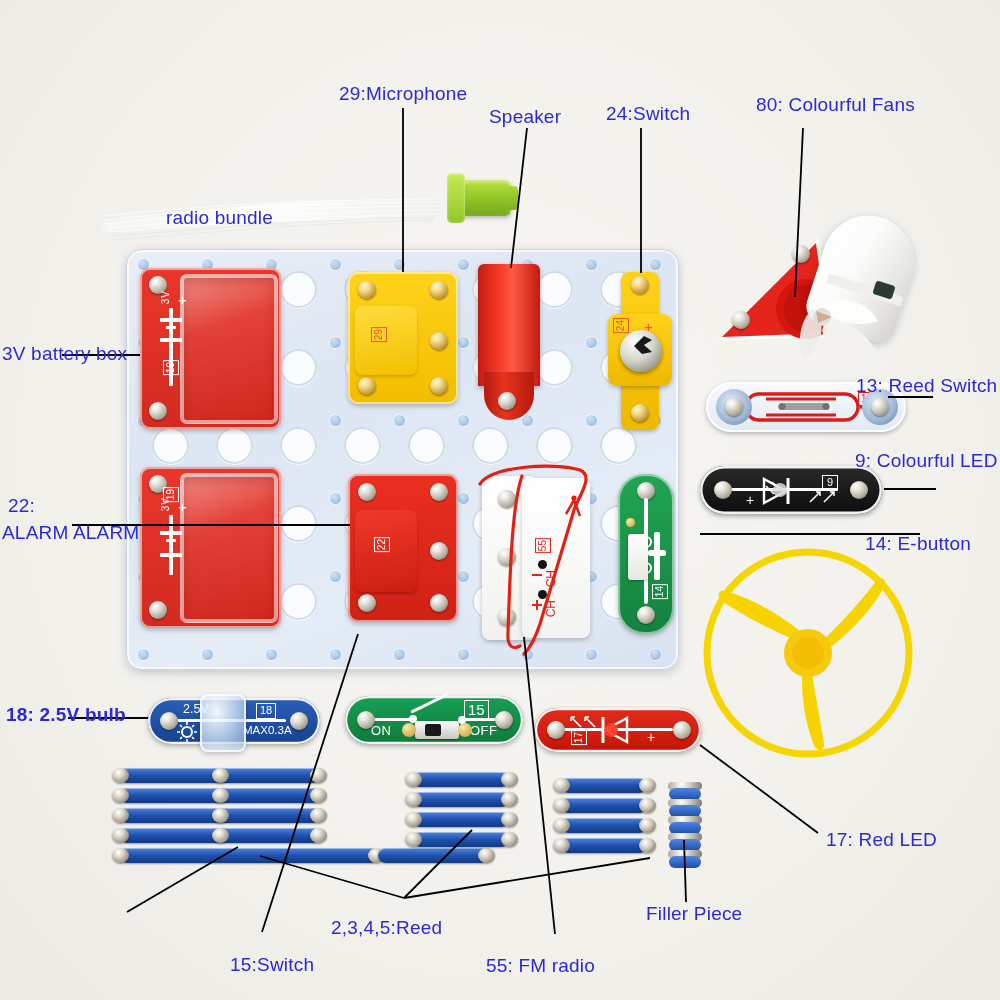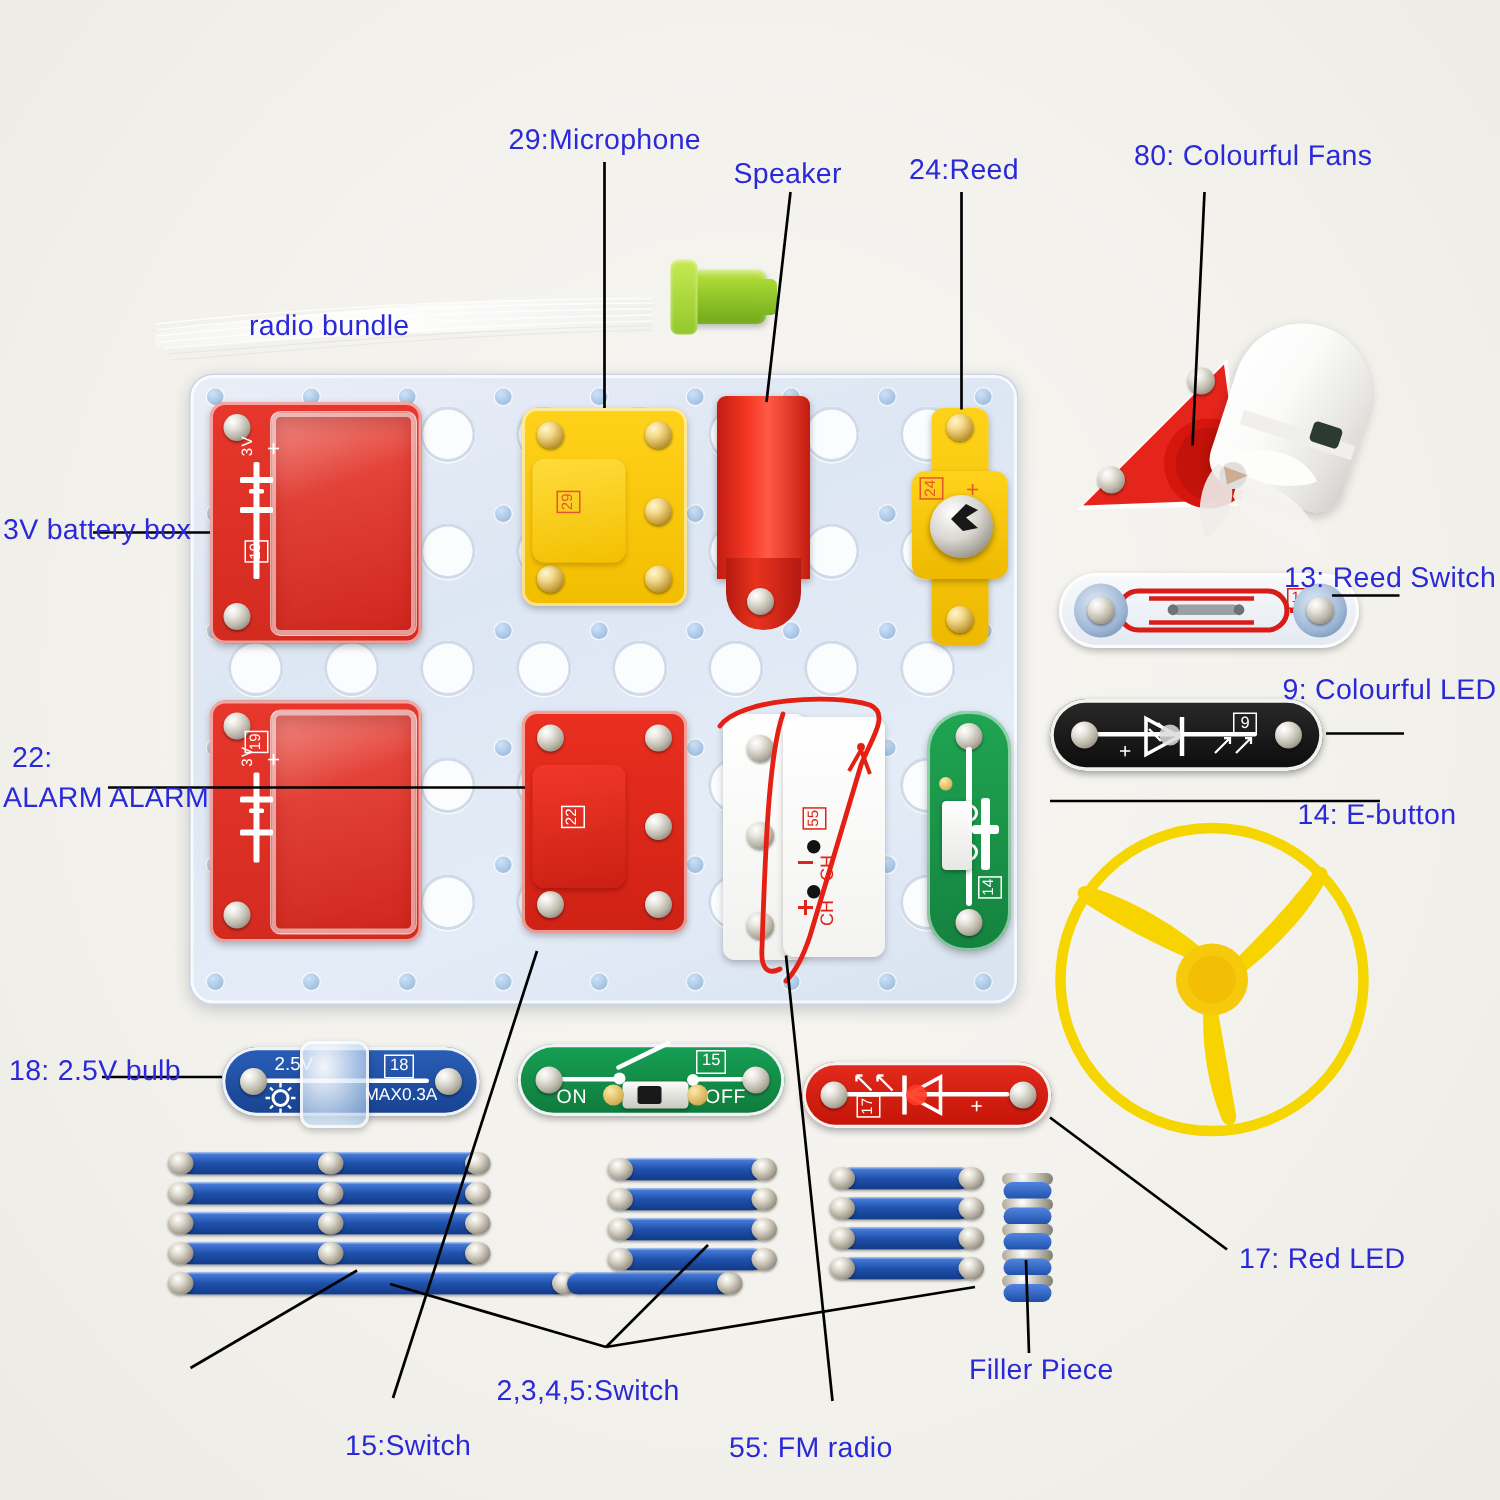--- a/index.html
+++ b/index.html
@@ -426,21 +426,21 @@
   <div style="position:absolute;left:345px;top:696px;width:178px;height:48px;border-radius:24px;
        background:linear-gradient(180deg,#17a055,#0f7a3b);
        box-shadow:0 2px 5px rgba(0,0,0,.3), inset 0 0 0 2.2px #f0f2f5;">
     <div class="whiteline" style="left:24px;top:22px;width:46px;height:3px;"></div>
     <div class="whiteline" style="left:64px;top:6px;width:40px;height:3.4px;transform:rotate(-26deg);"></div>
     <div style="position:absolute;left:64px;top:19px;width:8px;height:8px;border-radius:50%;background:#fff;"></div>
     <div style="position:absolute;left:113px;top:20px;width:8px;height:8px;border-radius:50%;background:#fff;"></div>
     <div class="whiteline" style="left:118px;top:22px;width:34px;height:3px;"></div>
     <div style="position:absolute;left:26px;top:27px;color:#fff;font-size:13px;letter-spacing:.5px;">ON</div>
     <div style="position:absolute;left:125px;top:27px;color:#fff;font-size:13px;letter-spacing:.5px;">OFF</div>
-    <div style="position:absolute;left:119px;top:4px;font-size:11px;color:#fff;border:1.4px solid #fff;
+    <div style="position:absolute;left:119px;top:4px;font-size:15px;color:#fff;border:1.4px solid #fff;
       padding:0 3px;line-height:1.25;">15</div>
     <div style="position:absolute;left:70px;top:25px;width:44px;height:18px;border-radius:3px;
       background:linear-gradient(180deg,#fdfdfb,#c9c7c0);box-shadow:0 1px 3px rgba(0,0,0,.4);"></div>
     <div style="position:absolute;left:80px;top:28px;width:16px;height:12px;border-radius:2px;background:#191919;"></div>
     <div style="position:absolute;left:57px;top:27px;width:14px;height:14px;border-radius:50%;
       background:radial-gradient(circle at 35% 30%,#ffe9a8,#c09330);"></div>
     <div style="position:absolute;left:113px;top:27px;width:14px;height:14px;border-radius:50%;
       background:radial-gradient(circle at 35% 30%,#ffe9a8,#c09330);"></div>
     <div class="snap" style="left:12px;top:15px;"></div>
     <div class="snap" style="left:150px;top:15px;"></div>
@@ -560,29 +560,29 @@
       <path d="M262,932 L358,634"></path>
       <path d="M555,934 L524,637"></path>
       <path d="M686,902 L684,840"></path>
       <path d="M818,833 L700,745"></path>
       <path d="M404,898 L260,856 M404,898 L472,830 M404,898 L650,858"></path>
     </g>
   </svg>
 
   <div class="lbl" style="left:339px;top:83px;">29:Microphone</div>
   <div class="lbl" style="left:489px;top:106px;text-align:right;">Speaker</div>
-  <div class="lbl" style="left:606px;top:103px;">24:Reed</div>
+  <div class="lbl" style="left:606px;top:103px;">24:Switch</div>
   <div class="lbl" style="left:756px;top:94px;">80: Colourful Fans</div>
   <div class="lbl" style="left:166px;top:207px;">radio bundle</div>
   <div class="lbl" style="left:2px;top:343px;">3V battery box</div>
   <div class="lbl" style="left:856px;top:375px;">13:  Reed Switch</div>
   <div class="lbl" style="left:855px;top:450px;">9: Colourful LED</div>
   <div class="lbl" style="left:8px;top:495px;">22:</div>
   <div class="lbl" style="left:2px;top:522px;">ALARM ALARM</div>
   <div class="lbl" style="left:865px;top:533px;">14: E-button</div>
-  <div class="lbl" style="left:6px;top:704px;">18:  2.5V bulb</div>
-  <div class="lbl" style="left:331px;top:917px;">2,3,4,5:Switch</div>
+  <div class="lbl" style="left:6px;top:704px;font-weight:bold;">18:  2.5V bulb</div>
+  <div class="lbl" style="left:331px;top:917px;">2,3,4,5:Reed</div>
   <div class="lbl" style="left:230px;top:954px;">15:Switch</div>
   <div class="lbl" style="left:486px;top:955px;">55:  FM radio</div>
   <div class="lbl" style="left:646px;top:903px;">Filler Piece</div>
   <div class="lbl" style="left:826px;top:829px;">17:   Red LED</div>
 
 </div>
 
 </body></html>

